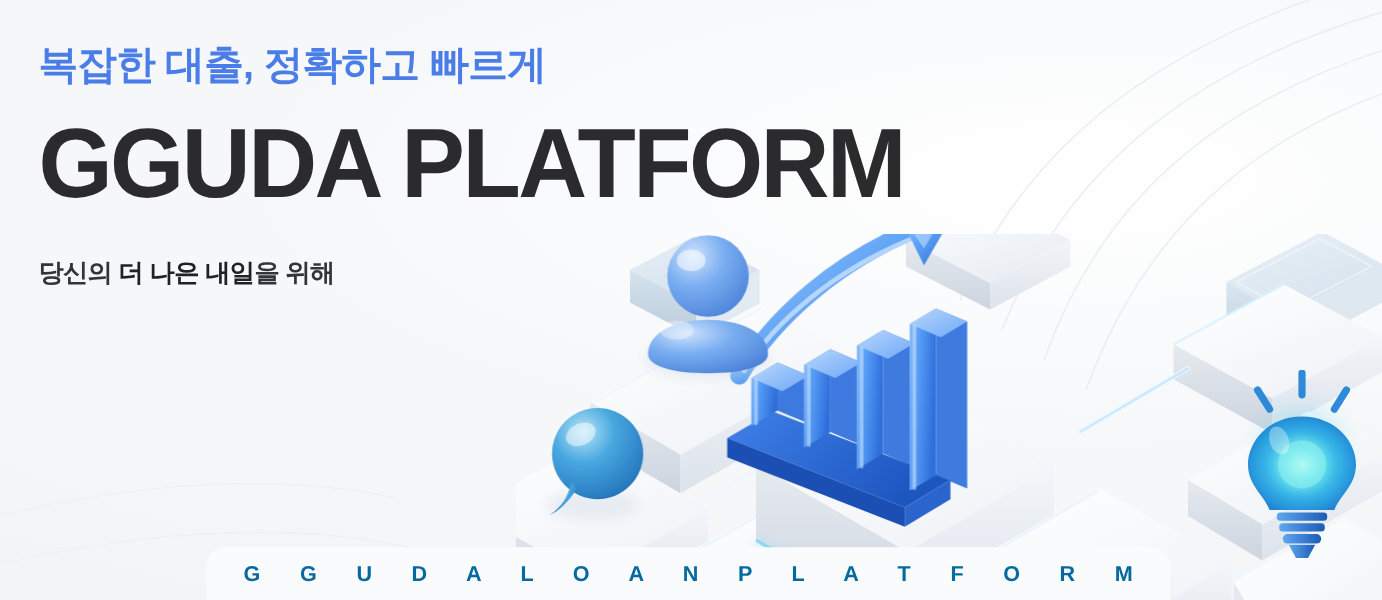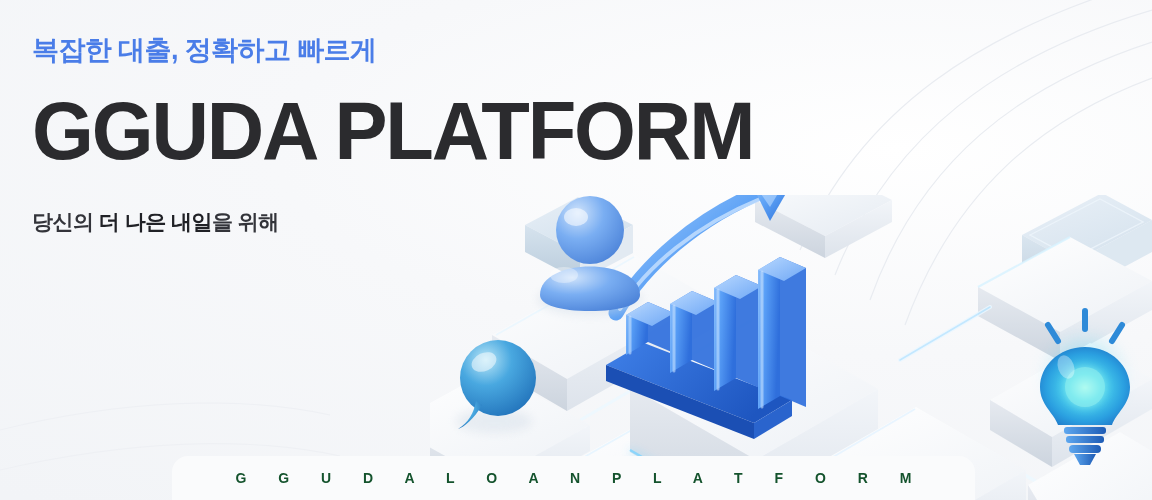--- a/index.html
+++ b/index.html
@@ -31,21 +31,21 @@
     pointer-events:none;
   }
 
   
   .text-block {
     position:absolute;
     left:32px; top:36px;
     z-index:6;
   }
   .tagline {
-    font-size:27px;
+    font-size:33px;
     font-weight:bold;
     letter-spacing:-0.6px;
     color:#4a7de8;
     line-height:1.1;
     white-space:nowrap;
   }
   .title {
     margin-top:26px;
     font-size:82px;
     font-weight:bold;
@@ -73,23 +73,23 @@
     left:172px; top:456px;
     width:803px; height:44px;
     background:#fafbfc;
     border-radius:16px 16px 0 0;
     z-index:7;
     display:flex;
     align-items:center;
     justify-content:center;
   }
   .bottom-bar-text {
-    font-size:14px;
+    font-size:18px;
     font-weight:bold;
-    color:#14532d;
+    color:#0369a1;
     letter-spacing:14px;
     text-indent:14px;
     white-space:nowrap;
   }
 </style>
 </head>
 <body>
 
 <div id="banner">
 

